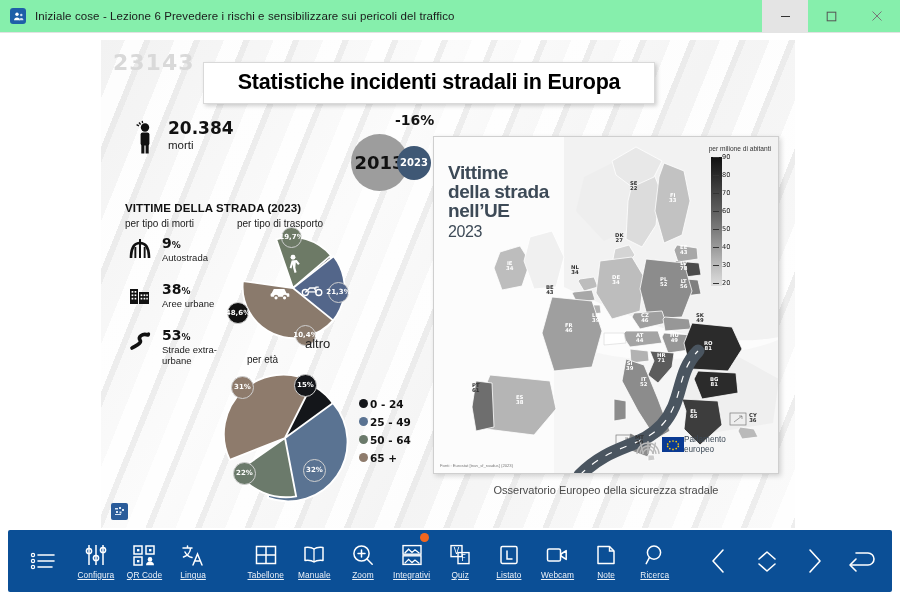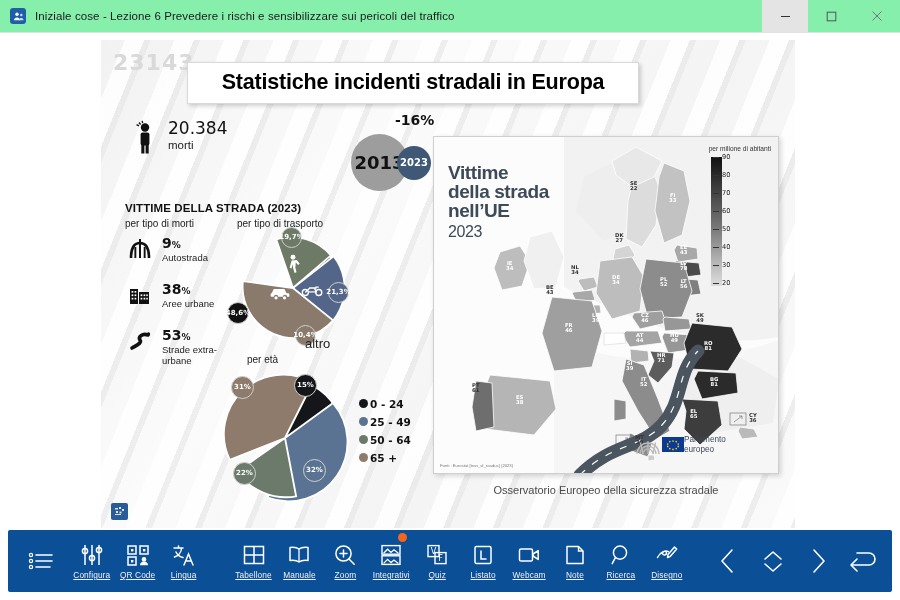--- a/index.html
+++ b/index.html
@@ -60,35 +60,35 @@
     pointer-events:none;
   }
 
   .slide-num{
     position:absolute;left:12px;top:10px;font-size:22px;font-weight:bold;
     color:#d9d9d9;letter-spacing:1px;z-index:3;
     font-family:"DejaVu Sans", sans-serif;
   }
 
   .title-box{
-    position:absolute;left:86px;top:22px;width:452px;height:42px;
+    position:absolute;left:102px;top:22px;width:452px;height:42px;
     background:#ffffff;border:1px solid #d9d9d9;
     box-shadow:2px 2px 4px rgba(0,0,0,.18);
     display:flex;align-items:center;justify-content:center;z-index:4;
   }
   .title-box span{
     font-size:21.5px;font-weight:bold;color:#000;letter-spacing:-.2px;
     white-space:nowrap;
   }
 
   
   .info{position:absolute;left:18px;top:78px;width:330px;height:400px;z-index:3}
 
   .deaths{position:absolute;left:15px;top:2px;display:flex;align-items:center;gap:12px}
-  .deaths .num{font-size:17px;font-weight:normal;color:#111;line-height:1.05;
+  .deaths .num{font-size:17px;font-weight:bold;color:#111;line-height:1.05;
     font-family:"DejaVu Sans", sans-serif;}
   .deaths .lbl{font-size:11.5px;color:#222;line-height:1.2;margin-top:1px}
 
   .circles{position:absolute;left:224px;top:-2px;width:110px;height:80px}
   .pct{position:absolute;left:52px;top:-4px;font-size:14px;font-weight:bold;color:#111;
     font-family:"DejaVu Sans", sans-serif;}
   .c2013{position:absolute;left:8px;top:18px;width:57px;height:57px;border-radius:50%;
     background:#9d9d9d;display:flex;align-items:center;justify-content:center;
     font-size:18px;font-weight:bold;color:#111;font-family:"DejaVu Sans", sans-serif;}
   .c2023{position:absolute;left:54px;top:30px;width:34px;height:34px;border-radius:50%;
@@ -713,29 +713,20 @@
     <div class="titem">
       <div class="gl">
         <svg width="24" height="24" viewBox="0 0 24 24">
           <circle cx="11" cy="9.6" r="6.6" fill="none" stroke="#fff" stroke-width="1.5"></circle>
           <path d="M6.4 14.6L3.2 20.6" stroke="#fff" stroke-width="1.5" stroke-linecap="round"></path>
         </svg>
       </div>
       <div class="lb"><u>Ricerca</u></div>
     </div>
 
-    <div class="titem">
-      <div class="gl">
-        <svg width="24" height="24" viewBox="0 0 24 24">
-          <path d="M2.5 14.5c3-6 9-8 9-4.5 0 2.6-4 2.4-4 .3 0-2 3.4-3 6-1.6" fill="none" stroke="#fff" stroke-width="1.5" stroke-linecap="round"></path>
-          <path d="M13 11.5L19.5 4l2.2 2-6.6 7.6-2.6 1z" fill="none" stroke="#fff" stroke-width="1.5" stroke-linejoin="round"></path>
-        </svg>
-      </div>
-      <div class="lb"><u>Disegno</u></div>
-    </div>
 
     <div class="gap2"></div>
 
     <div class="navitem">
       <svg width="24" height="26" viewBox="0 0 24 26">
         <path d="M16 2L6 13l10 11" fill="none" stroke="#fff" stroke-width="1.6" stroke-linecap="round" stroke-linejoin="round"></path>
       </svg>
     </div>
     <div class="navitem">
       <svg width="26" height="26" viewBox="0 0 26 26">

